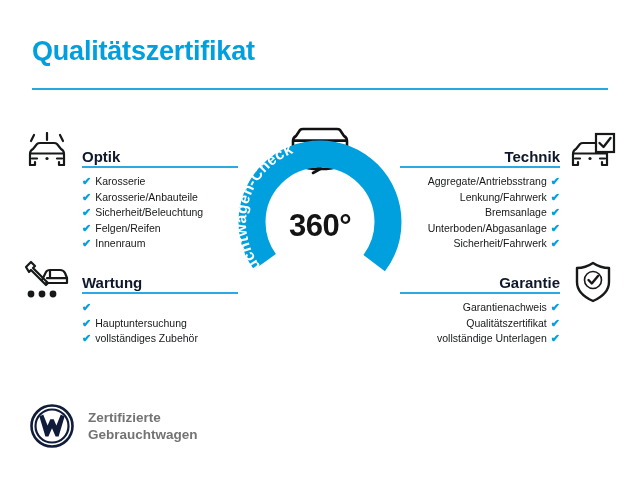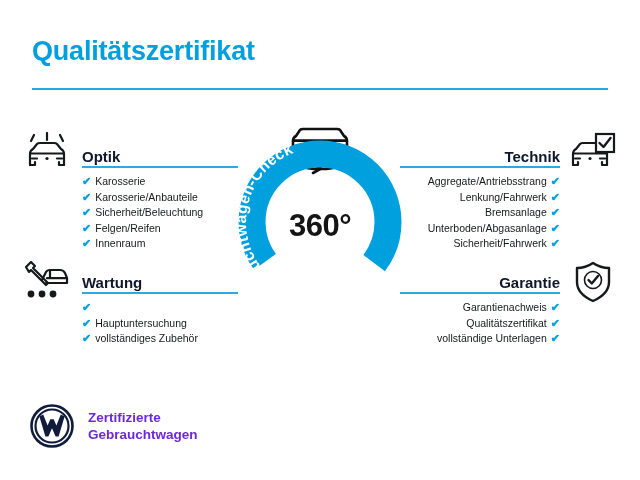--- a/index.html
+++ b/index.html
@@ -143,21 +143,21 @@
     position: absolute;
     left: 30px;
     top: 404px;
     display: flex;
     align-items: center;
   }
   #footer-logo-text {
     margin-left: 14px;
     font-size: 13.5px;
     font-weight: bold;
-    color: #6d28d9;
+    color: #737373;
     line-height: 17px;
     white-space: pre-line;
   }
 </style>
 </head>
 <body>
 
 <div id="sheet">
 
   <div id="page-title">Qualitätszertifikat</div>

